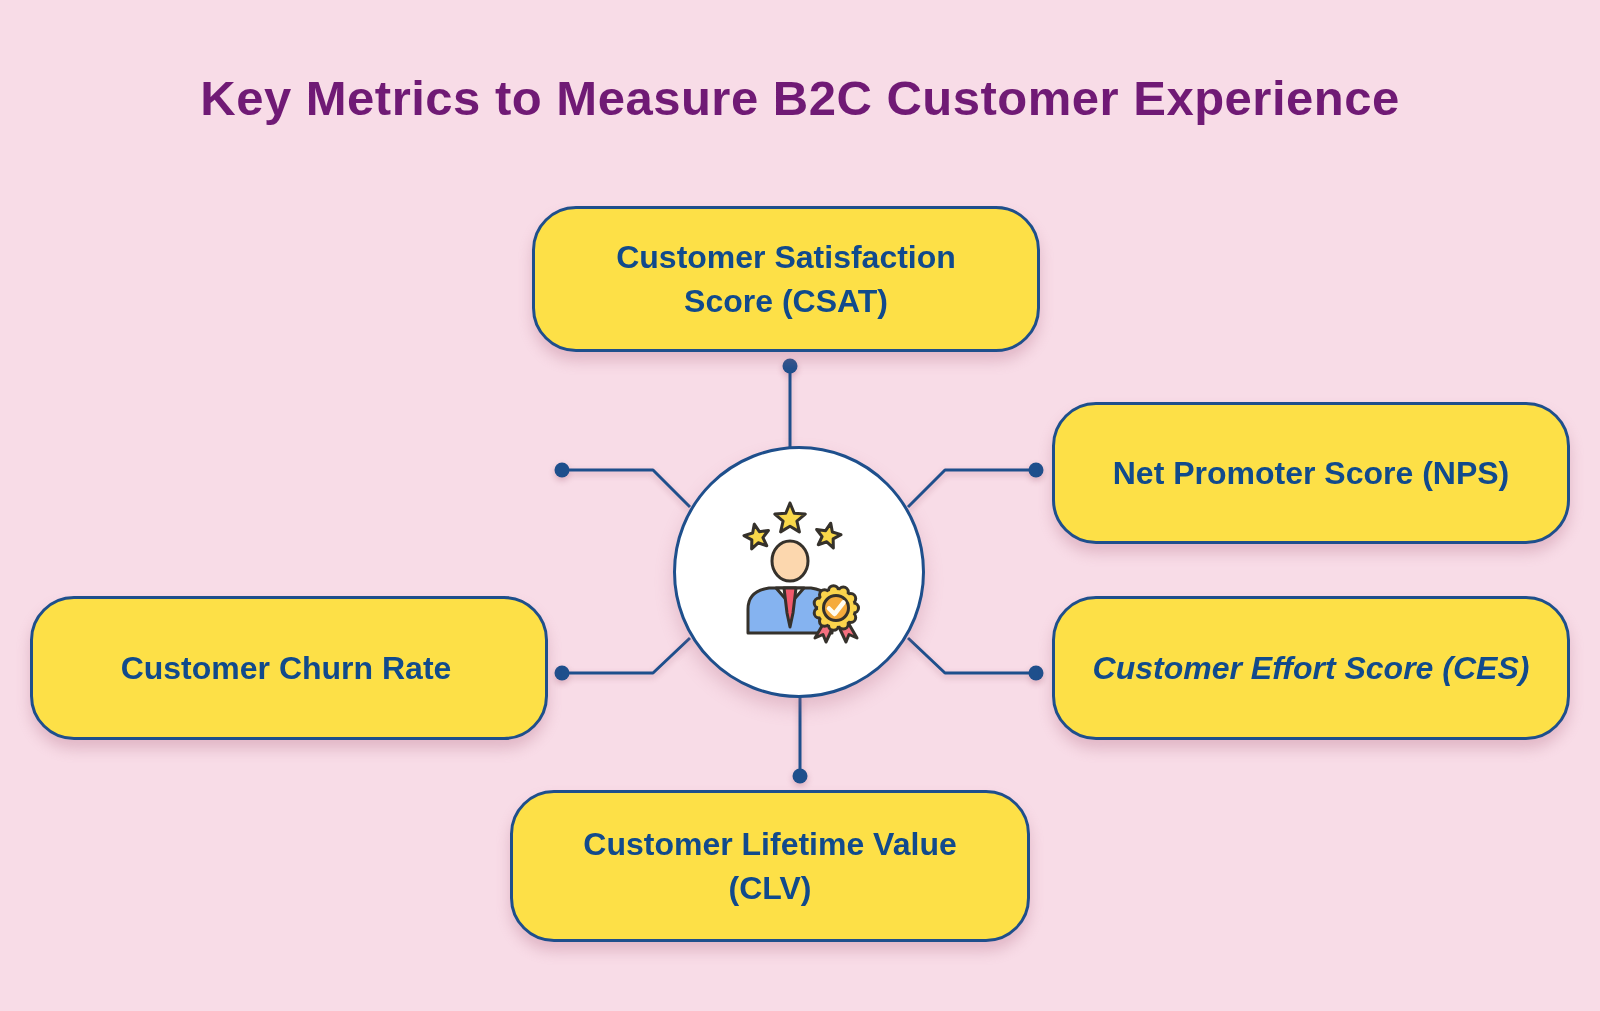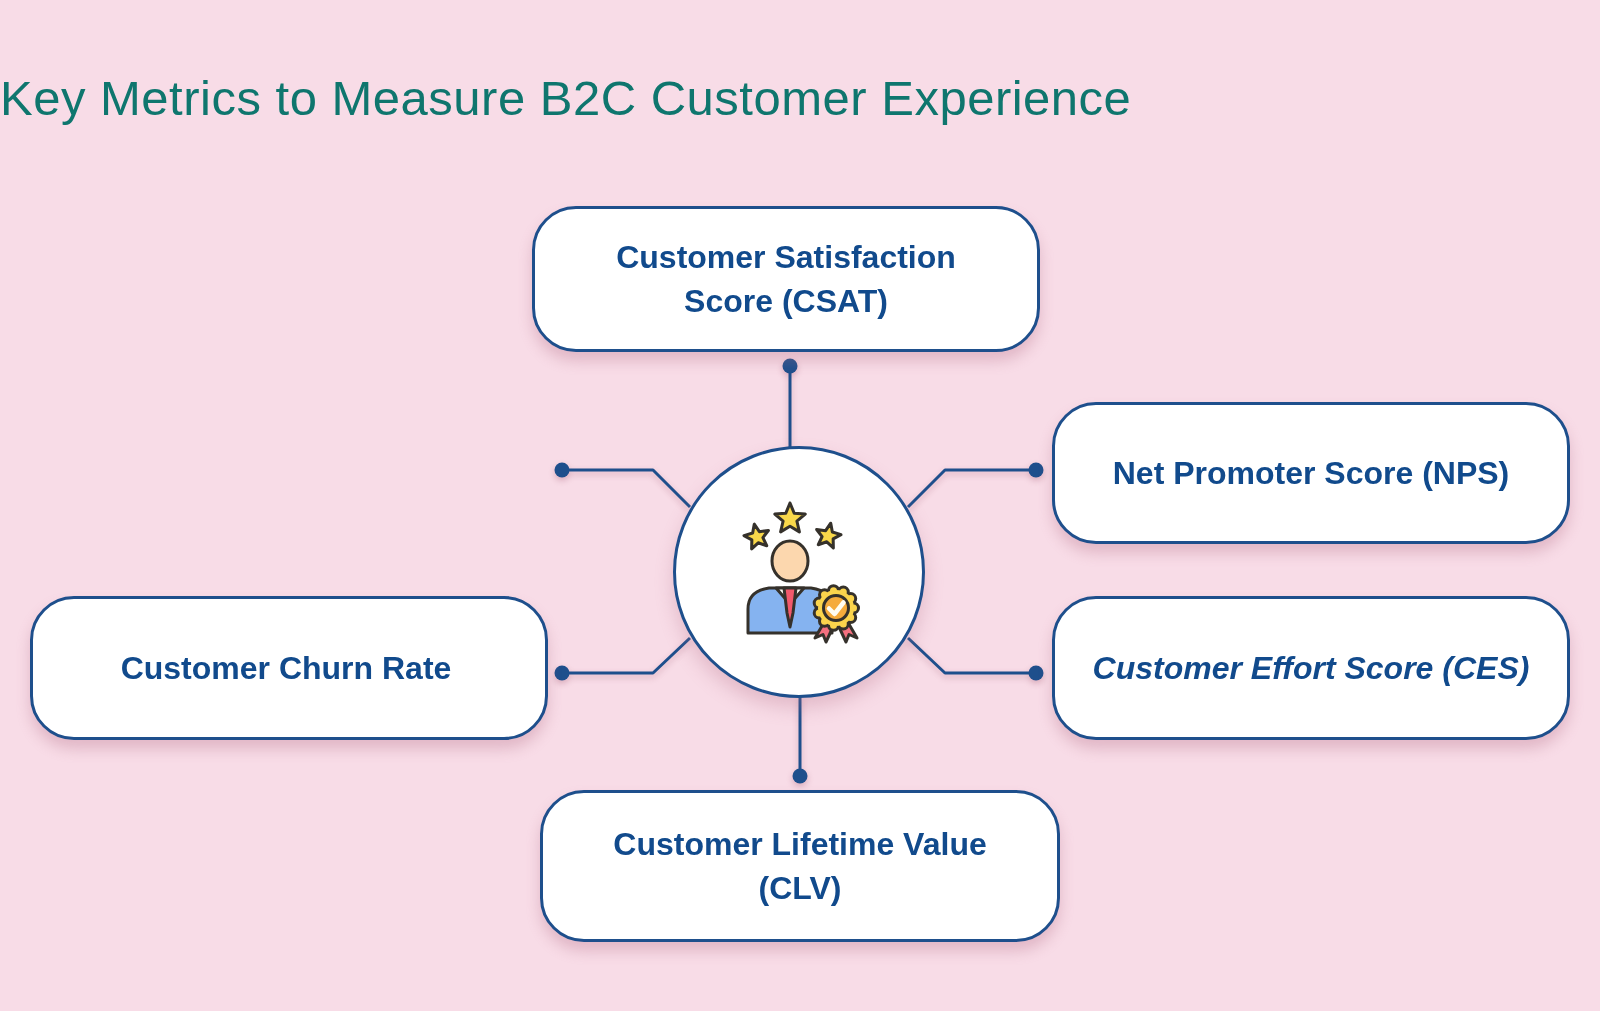--- a/index.html
+++ b/index.html
@@ -5,46 +5,47 @@
   html,body{margin:0;padding:0;}
   body{
     width:1600px;height:1011px;
     background:#f8dce7;
     font-family:"Liberation Sans","DejaVu Sans",sans-serif;
     position:relative;overflow:hidden;
   }
   .stage{position:absolute;inset:0;width:1600px;height:1011px;}
   .title{
     position:absolute;left:0;right:0;top:70px;
-    font-size:49px;font-weight:400;letter-spacing:.5px;
-    color:#0f766e;
+    text-align:center;
+    font-size:49px;font-weight:700;letter-spacing:.5px;
+    color:#701a75;
   }
   svg.connectors{
     position:absolute;left:0;top:0;z-index:0;
     filter:drop-shadow(0 3px 3px rgba(178,110,133,.45));
   }
   .node{
     position:absolute;z-index:2;
-    background:#ffffff;
+    background:#fde047;
     border:3px solid #1e4f8c;
     border-radius:44px;
     box-sizing:border-box;
     display:flex;align-items:center;justify-content:center;
     text-align:center;
     padding:0 34px;
     color:#114a8c;
     font-size:32px;font-weight:600;line-height:1.38;
     box-shadow:0 9px 14px rgba(178,110,133,.33);
   }
   #node-csat {left:532px;top:206px;width:508px;height:146px;}
   #node-frt  {left:30px;top:402px;width:518px;height:142px;}
   #node-churn{left:30px;top:596px;width:518px;height:144px;padding-left:28px;}
   #node-nps  {left:1052px;top:402px;width:518px;height:142px;}
   #node-ces  {left:1052px;top:596px;width:518px;height:144px;font-style:italic;}
-  #node-clv  {left:540px;top:790px;width:520px;height:152px;}
+  #node-clv  {left:510px;top:790px;width:520px;height:152px;}
   .center-circle{
     position:absolute;z-index:1;
     left:673px;top:446px;width:252px;height:252px;
     background:#ffffff;
     border:3px solid #1e4f8c;border-radius:50%;
     box-sizing:border-box;
     box-shadow:0 10px 18px rgba(178,110,133,.30);
   }
   .center-circle svg{position:absolute;left:53px;top:48px;}
 </style>

